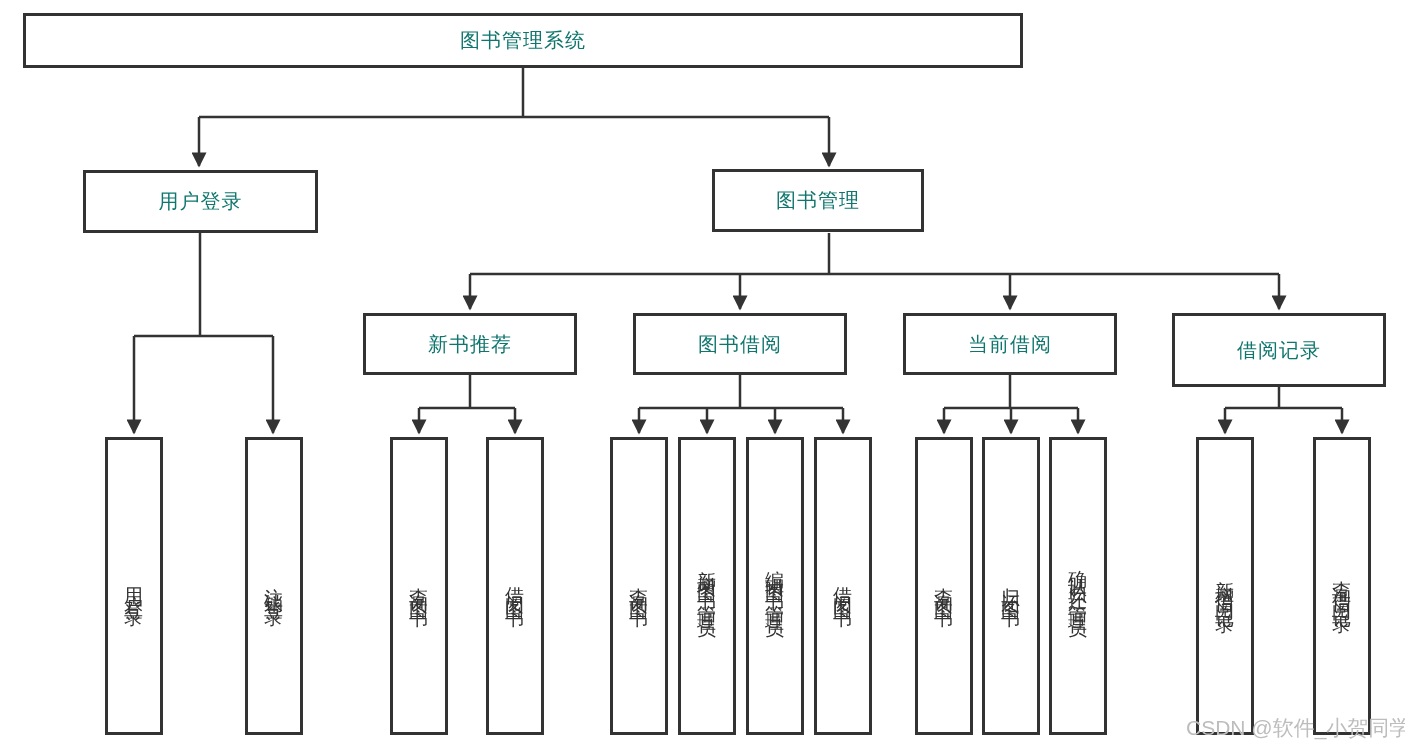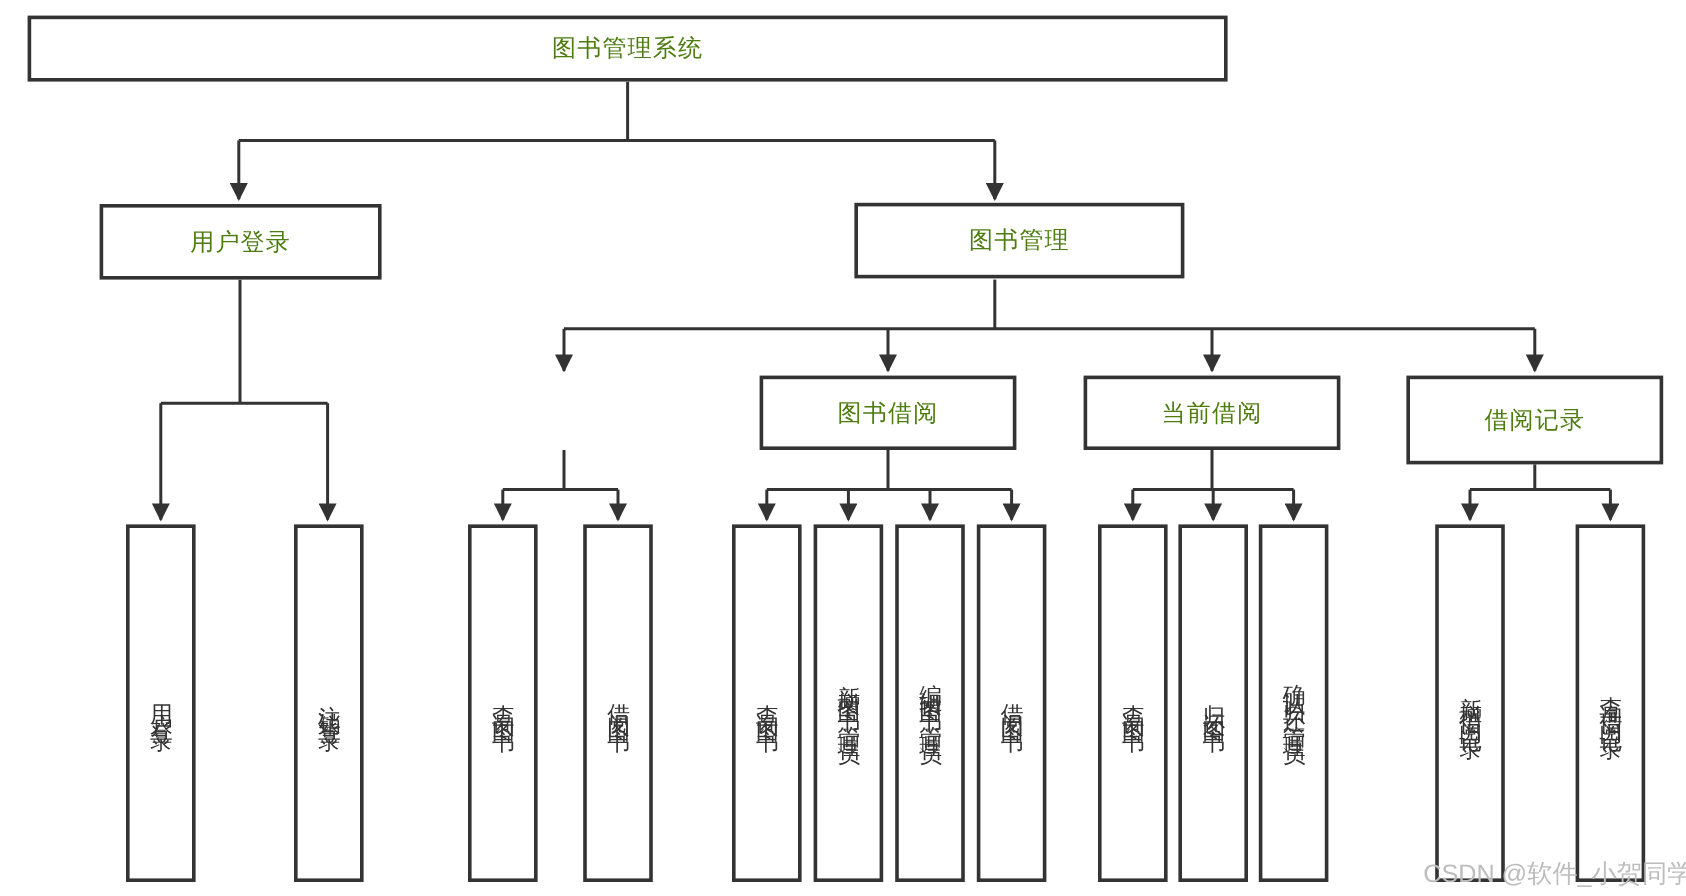--- a/index.html
+++ b/index.html
@@ -23,21 +23,21 @@
     height: 747px;
   }
   .box {
     position: absolute;
     box-sizing: border-box;
     border: 3px solid #333333;
     background: #ffffff;
     display: flex;
     align-items: center;
     justify-content: center;
-    color: #4d7c0f;
+    color: #0f766e;
     font-size: 20px;
     letter-spacing: 1px;
   }
   .leaf {
     position: absolute;
     box-sizing: border-box;
     border: 3px solid #333333;
     background: #ffffff;
     top: 437px;
     width: 58px;
@@ -119,24 +119,27 @@
     </g>
   </svg>
 
   <div class="box" style="left:23px; top:13px; width:1000px; height:55px;">
     <span>图书管理系统</span>
   </div>
 
   <div class="box" style="left:83px; top:170px; width:235px; height:63px;">
     <span>用户登录</span>
   </div>
-  <div class="box" style="left:712px; top:169px; width:275px; height:63px;">
+  <div class="box" style="left:712px; top:169px; width:212px; height:63px;">
     <span>图书管理</span>
   </div>
 
+  <div class="box" style="left:363px; top:313px; width:214px; height:62px;">
+    <span>新书推荐</span>
+  </div>
   <div class="box" style="left:633px; top:313px; width:214px; height:62px;">
     <span>图书借阅</span>
   </div>
   <div class="box" style="left:903px; top:313px; width:214px; height:62px;">
     <span>当前借阅</span>
   </div>
   <div class="box" style="left:1172px; top:313px; width:214px; height:74px;">
     <span>借阅记录</span>
   </div>
 

